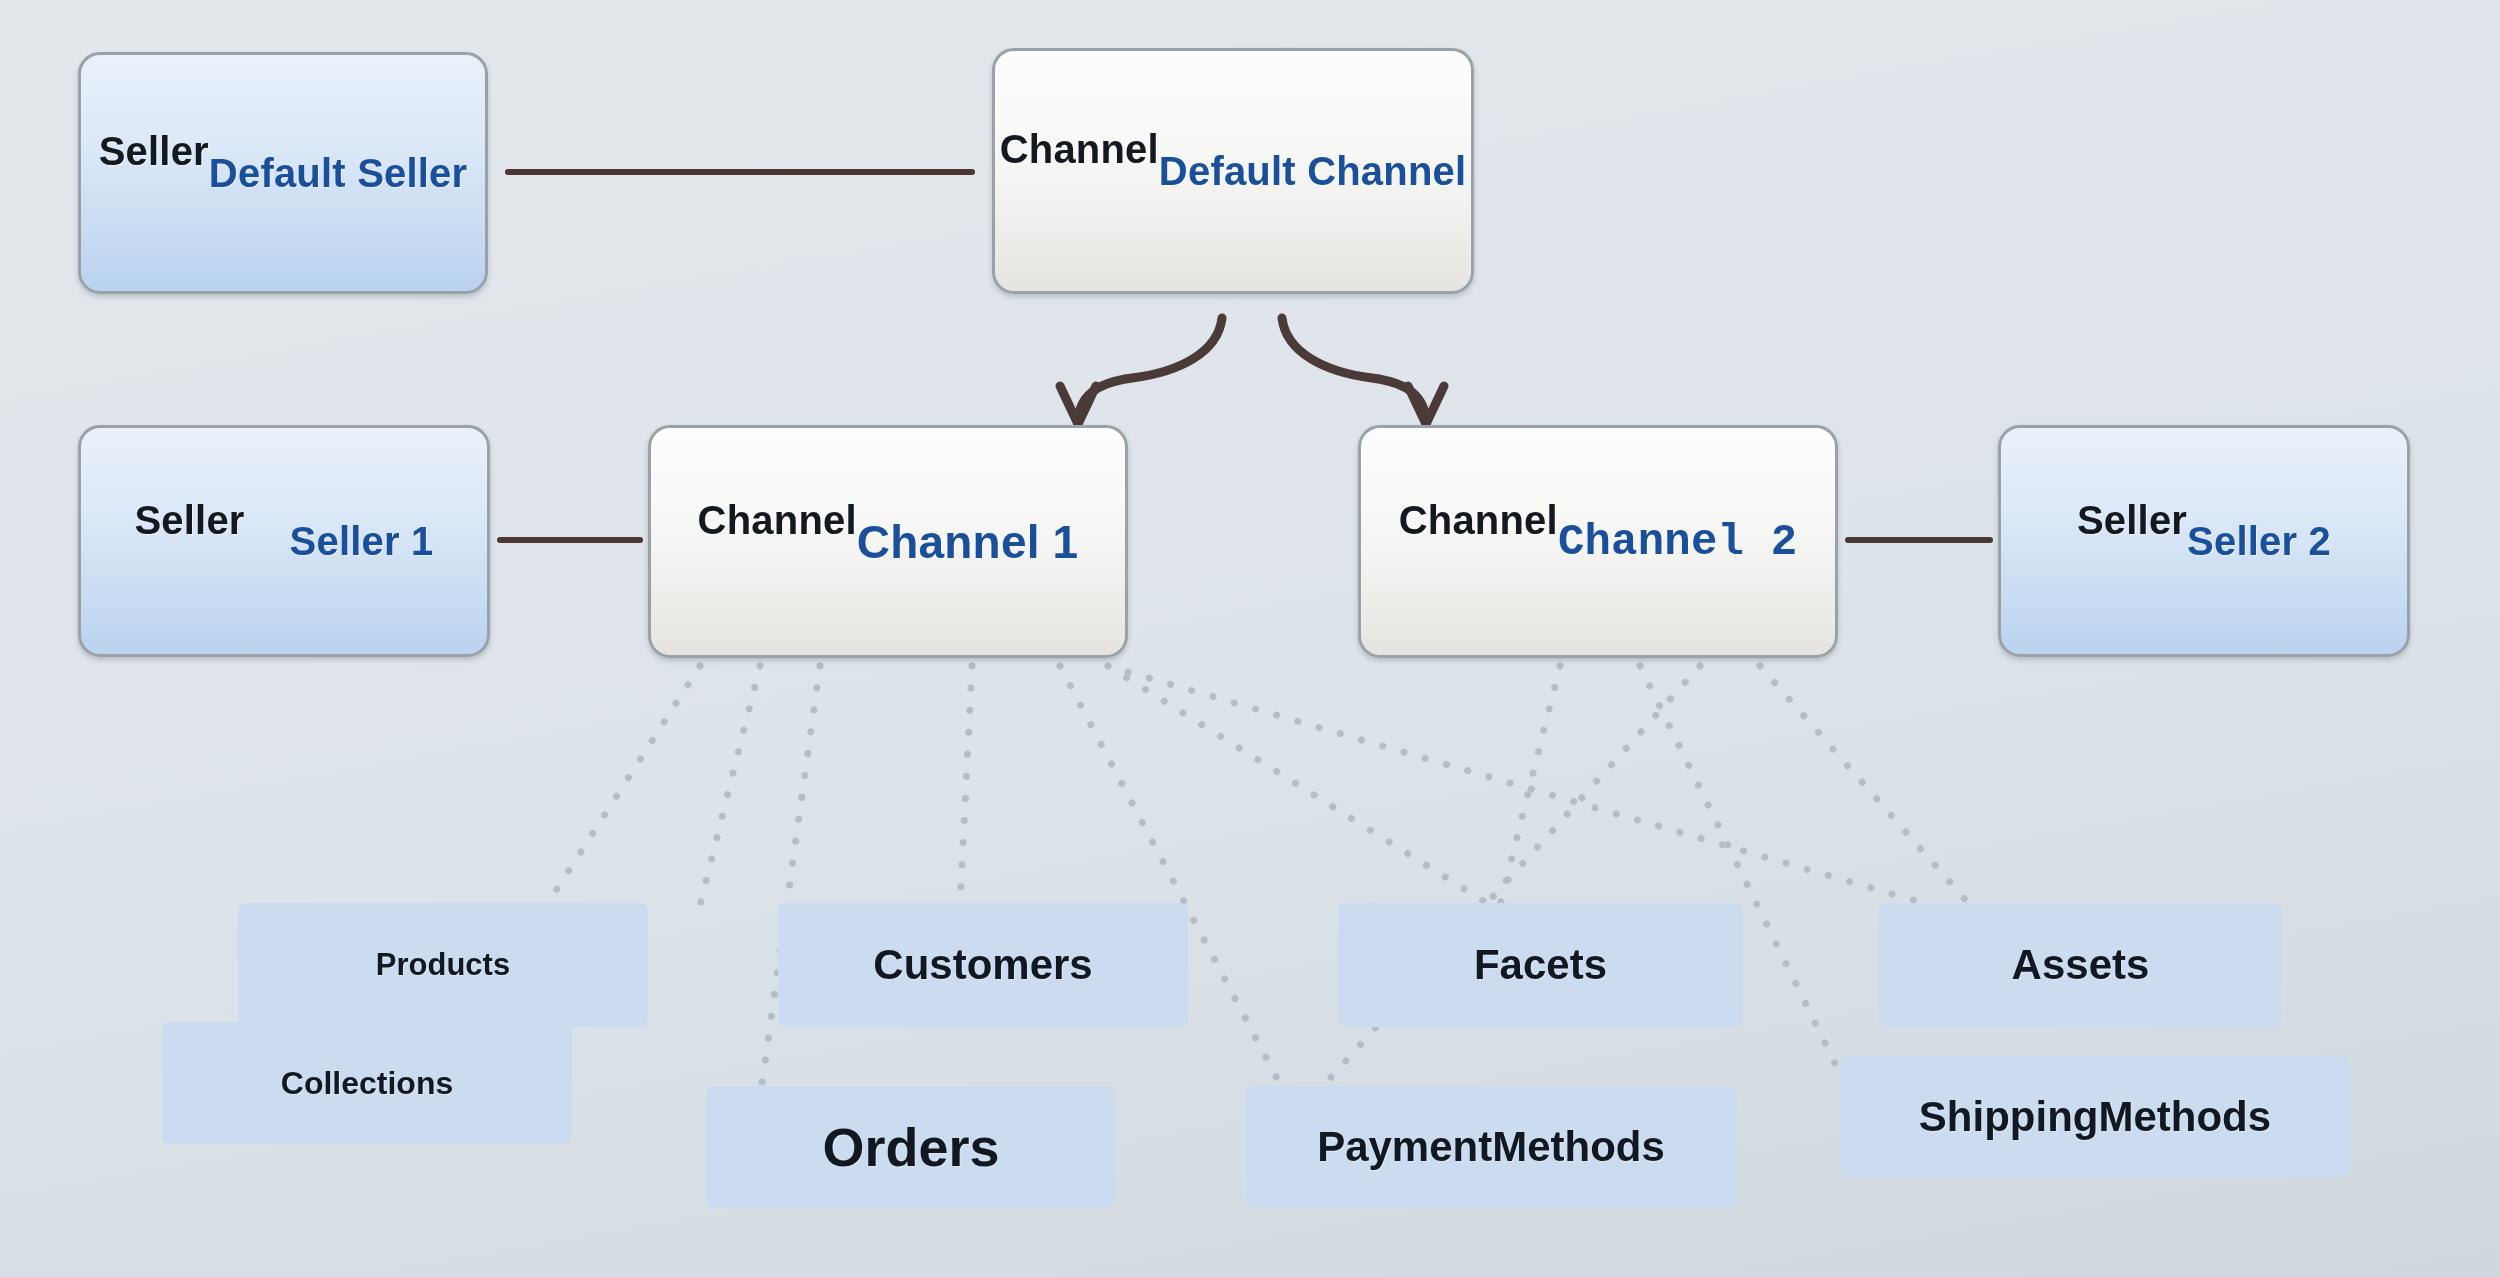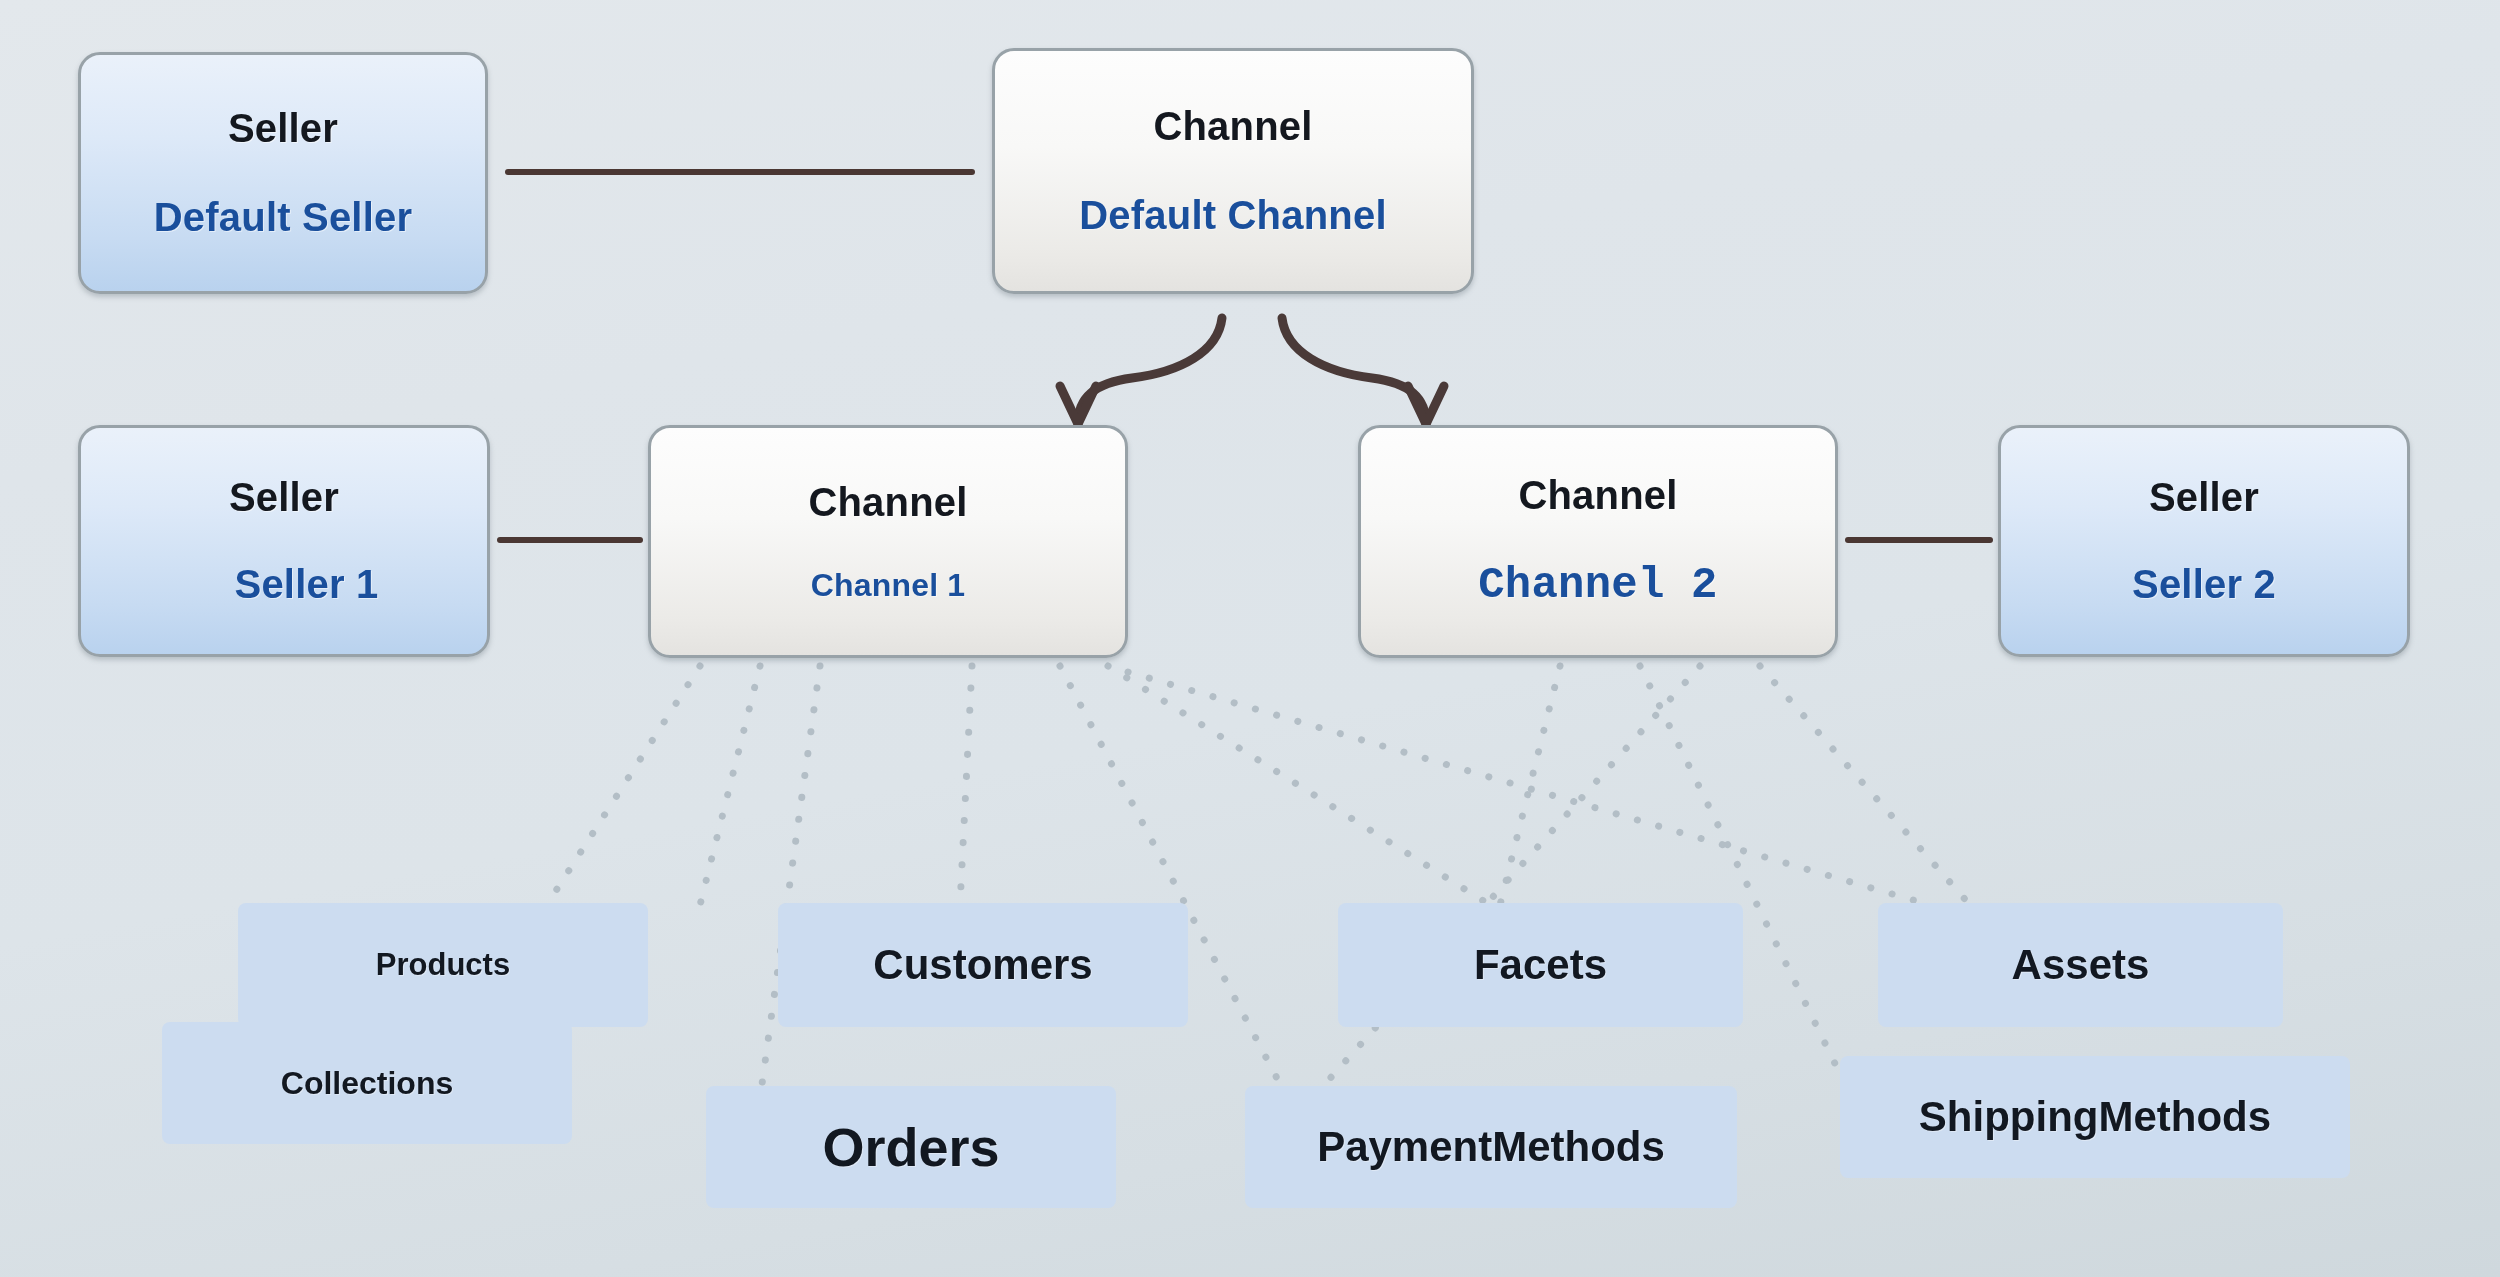--- a/index.html
+++ b/index.html
@@ -25,21 +25,21 @@
     pointer-events: none;
   }
 
   
   .card {
     position: absolute;
     box-sizing: border-box;
     border: 3px solid #98a2a8;
     border-radius: 22px;
     display: flex;
-    flex-direction: column;
+    flex-direction: row;
     align-items: center;
     justify-content: center;
     box-shadow: 0 3px 5px rgba(110,120,130,0.35);
     text-align: center;
   }
   .card.seller {
     background: linear-gradient(180deg, #eaf1fa 0%, #dde9f8 35%, #c7dbf2 78%, #b9d2ee 100%);
   }
   .card.channel {
     background: linear-gradient(180deg, #fdfdfd 0%, #f8f8f7 40%, #ebeae7 85%, #e4e3e0 100%);
@@ -123,21 +123,21 @@
     <div class="name" style="font-size:40px;">Default Channel</div>
   </div>
 
   <div class="card seller" style="left:78px; top:425px; width:412px; height:232px;">
     <div class="type" style="font-size:40px; margin-bottom:42px;">Seller</div>
     <div class="name" style="font-size:40px;margin-left:45px;">Seller 1</div>
   </div>
 
   <div class="card channel" style="left:648px; top:425px; width:480px; height:233px;">
     <div class="type" style="font-size:40px; margin-bottom:42px;">Channel</div>
-    <div class="name" style="font-size:32px;">Channel 1</div>
+    <div class="name" style="font-size:46px;">Channel 1</div>
   </div>
 
   <div class="card channel" style="left:1358px; top:425px; width:480px; height:233px;">
     <div class="type" style="font-size:40px; margin-bottom:42px;">Channel</div>
     <div class="name" style="font-size:44px;font-family:Liberation Mono, monospace;">Channel 2</div>
   </div>
 
   <div class="card seller" style="left:1998px; top:425px; width:412px; height:232px;">
     <div class="type" style="font-size:40px; margin-bottom:42px;">Seller</div>
     <div class="name" style="font-size:40px;">Seller 2</div>

